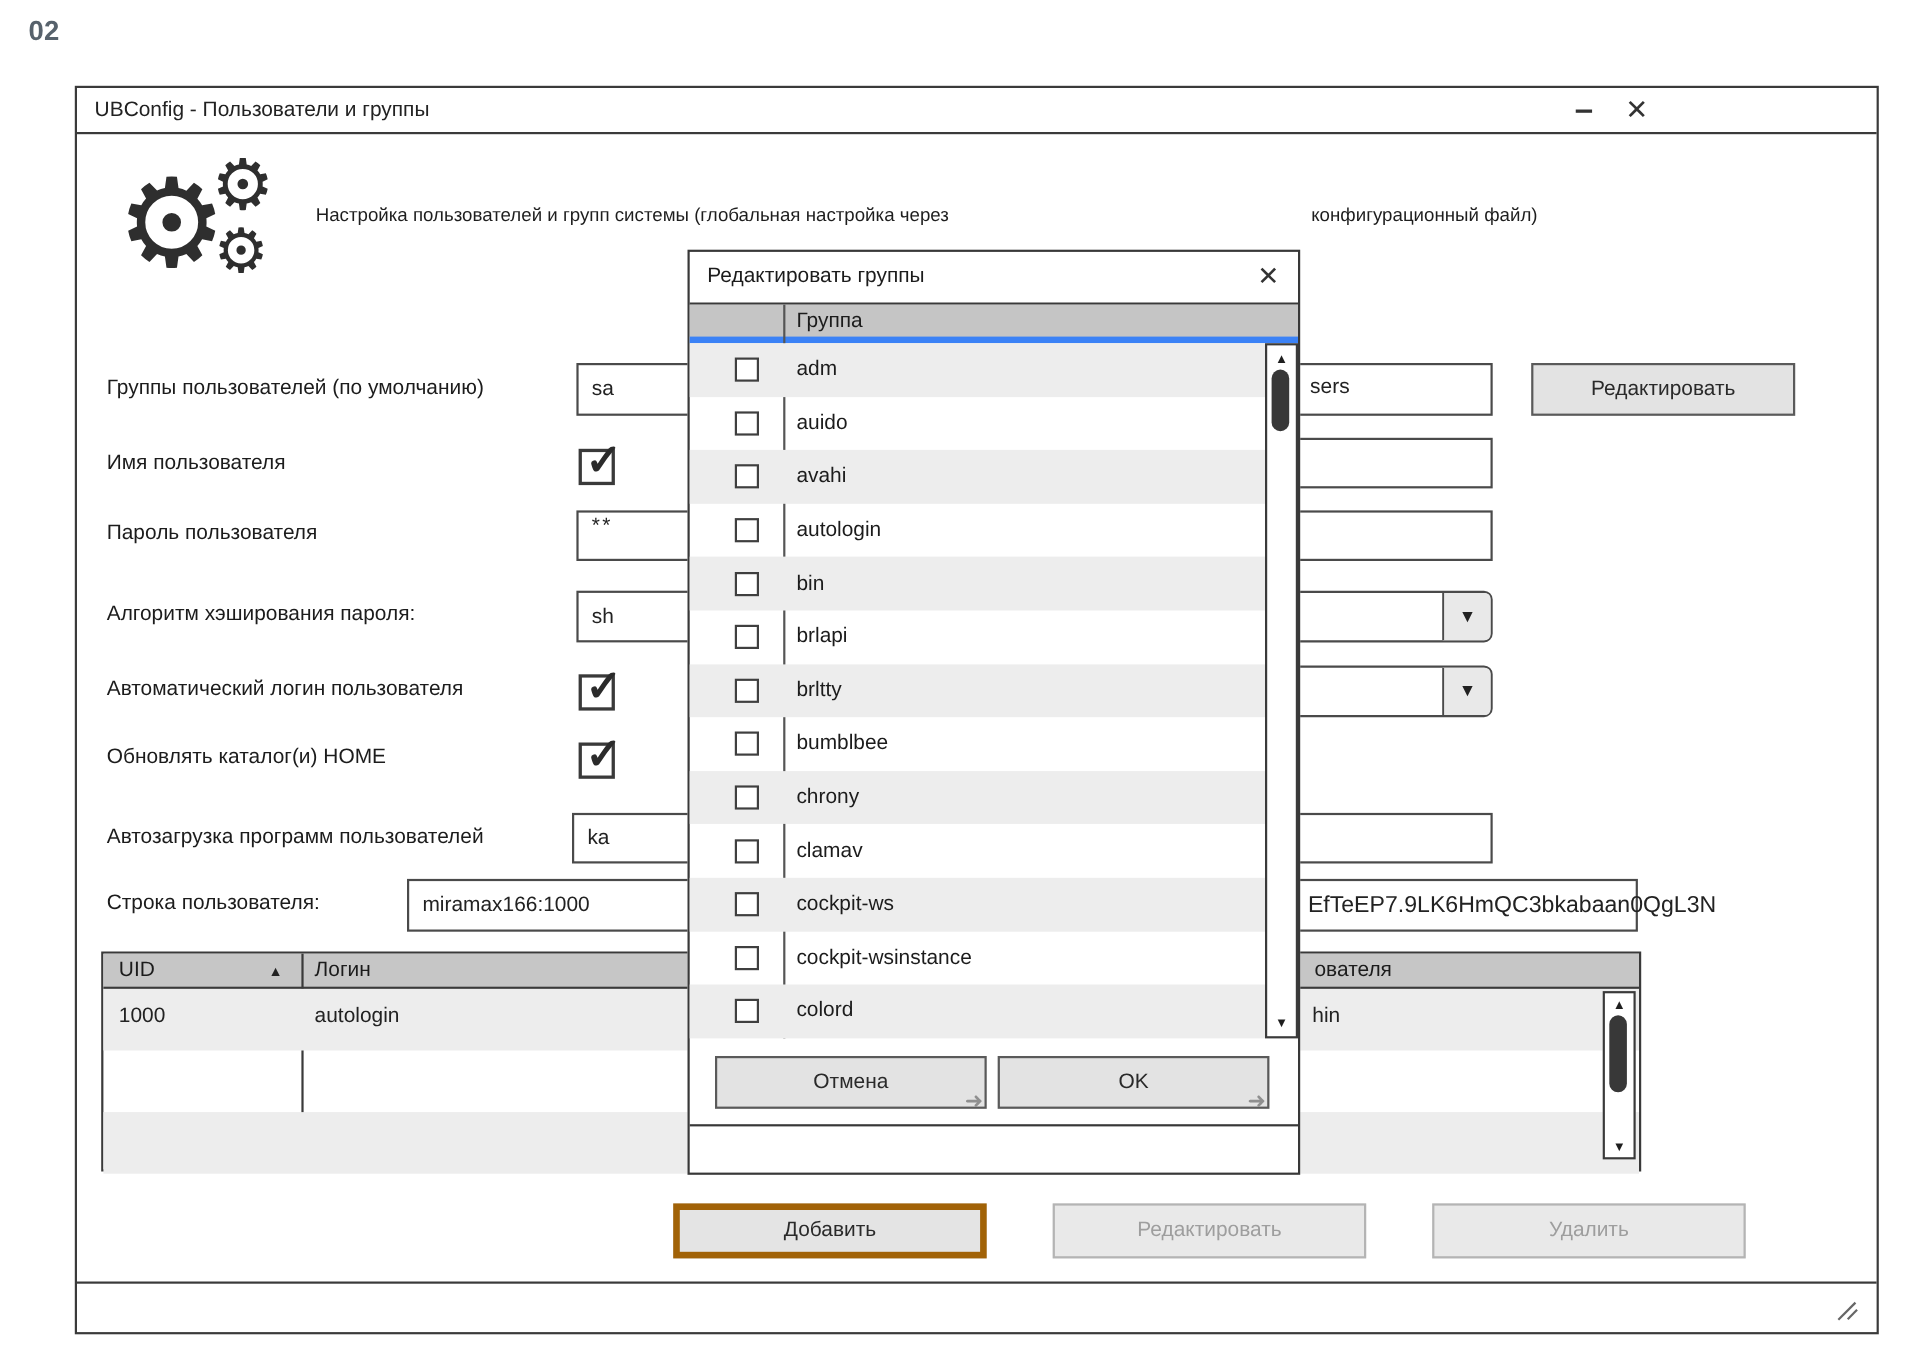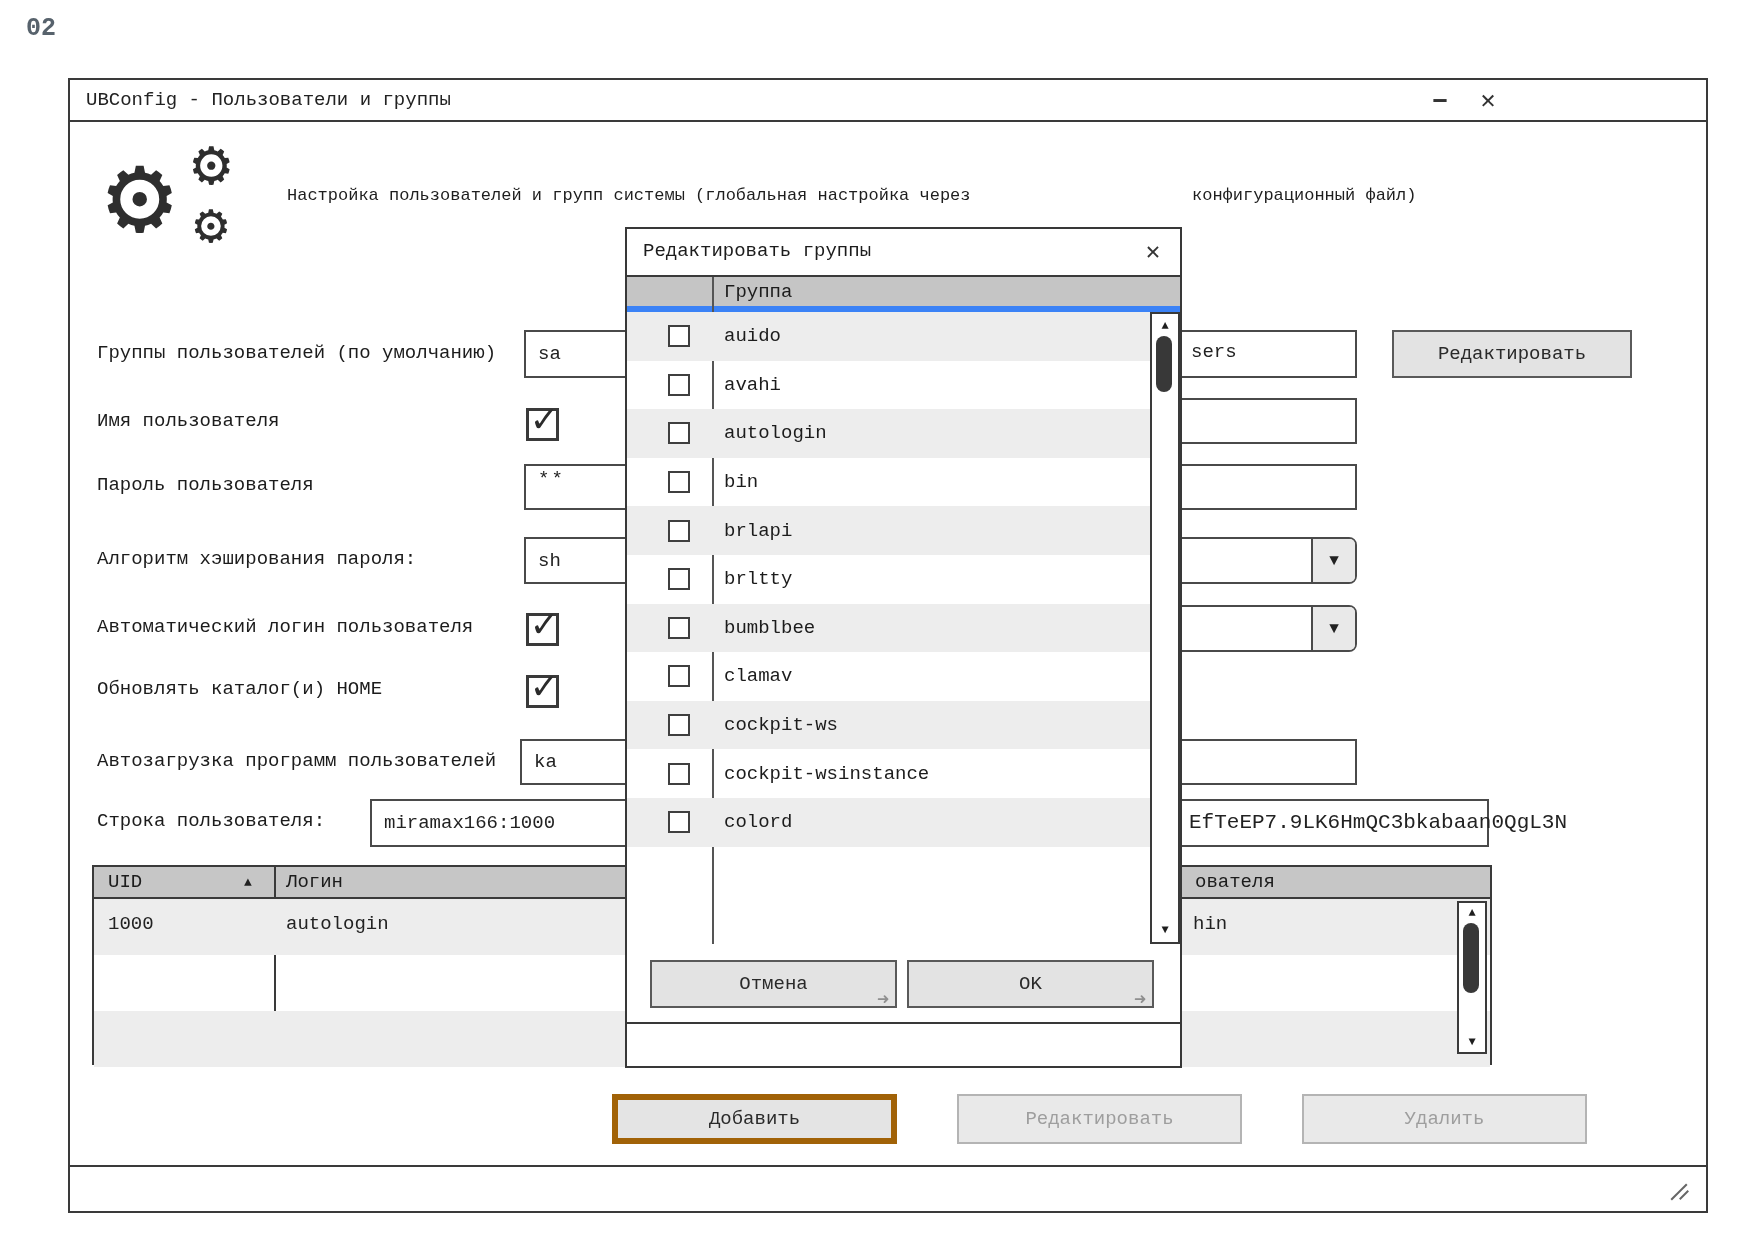--- a/index.html
+++ b/index.html
@@ -1,17 +1,17 @@
 <!DOCTYPE html>
 <html><head>
 <meta charset="utf-8">
 <style>
   html,body{margin:0;padding:0;background:#fff;}
   #page{position:relative;width:1753px;height:1240px;background:#ffffff;
-        font-family:Liberation Mono, monospace;overflow:hidden;color:#1f1f1f;}
+        font-family:Liberation Sans, sans-serif;overflow:hidden;color:#1f1f1f;}
   .abs{position:absolute;box-sizing:border-box;}
 
   
   #slide-label{left:26px;top:14px;font-size:25px;font-weight:bold;color:#57626c;}
 
   
   #win{left:68px;top:78px;width:1640px;height:1135px;border:2px solid #3a3a3a;background:#fff;}
   #titlebar{left:0;top:0;width:100%;height:42px;border-bottom:2px solid #3a3a3a;}
   #win-title{left:16px;top:9px;font-size:19px;color:#222;}
   #btn-min{left:1352px;top:0px;width:36px;height:40px;font-size:30px;font-weight:bold;
@@ -201,20 +201,24 @@
     </div>
 
     <div id="dlg-colhdr" class="abs">
       <span id="dlg-colhdr-label" class="abs">Группа</span>
     </div>
     <div id="dlg-coldiv" class="abs"></div>
 
     <div id="group-rows" class="abs">
         <div class="grow">
           <span class="gcb"></span>
+          <span class="glab">adm</span>
+        </div>
+        <div class="grow">
+          <span class="gcb"></span>
           <span class="glab">auido</span>
         </div>
         <div class="grow">
           <span class="gcb"></span>
           <span class="glab">avahi</span>
         </div>
         <div class="grow">
           <span class="gcb"></span>
           <span class="glab">autologin</span>
         </div>
@@ -226,20 +230,24 @@
           <span class="gcb"></span>
           <span class="glab">brlapi</span>
         </div>
         <div class="grow">
           <span class="gcb"></span>
           <span class="glab">brltty</span>
         </div>
         <div class="grow">
           <span class="gcb"></span>
           <span class="glab">bumblbee</span>
+        </div>
+        <div class="grow">
+          <span class="gcb"></span>
+          <span class="glab">chrony</span>
         </div>
         <div class="grow">
           <span class="gcb"></span>
           <span class="glab">clamav</span>
         </div>
         <div class="grow">
           <span class="gcb"></span>
           <span class="glab">cockpit-ws</span>
         </div>
         <div class="grow">

